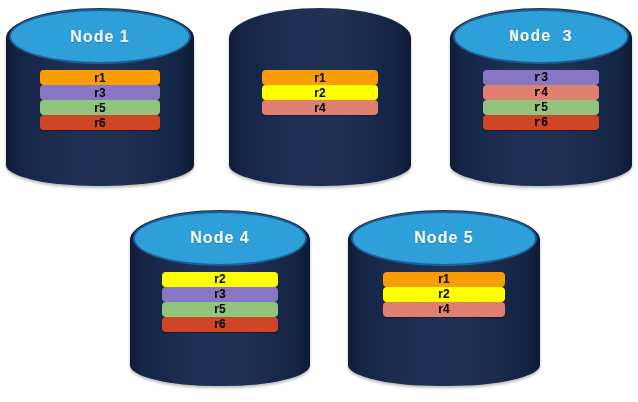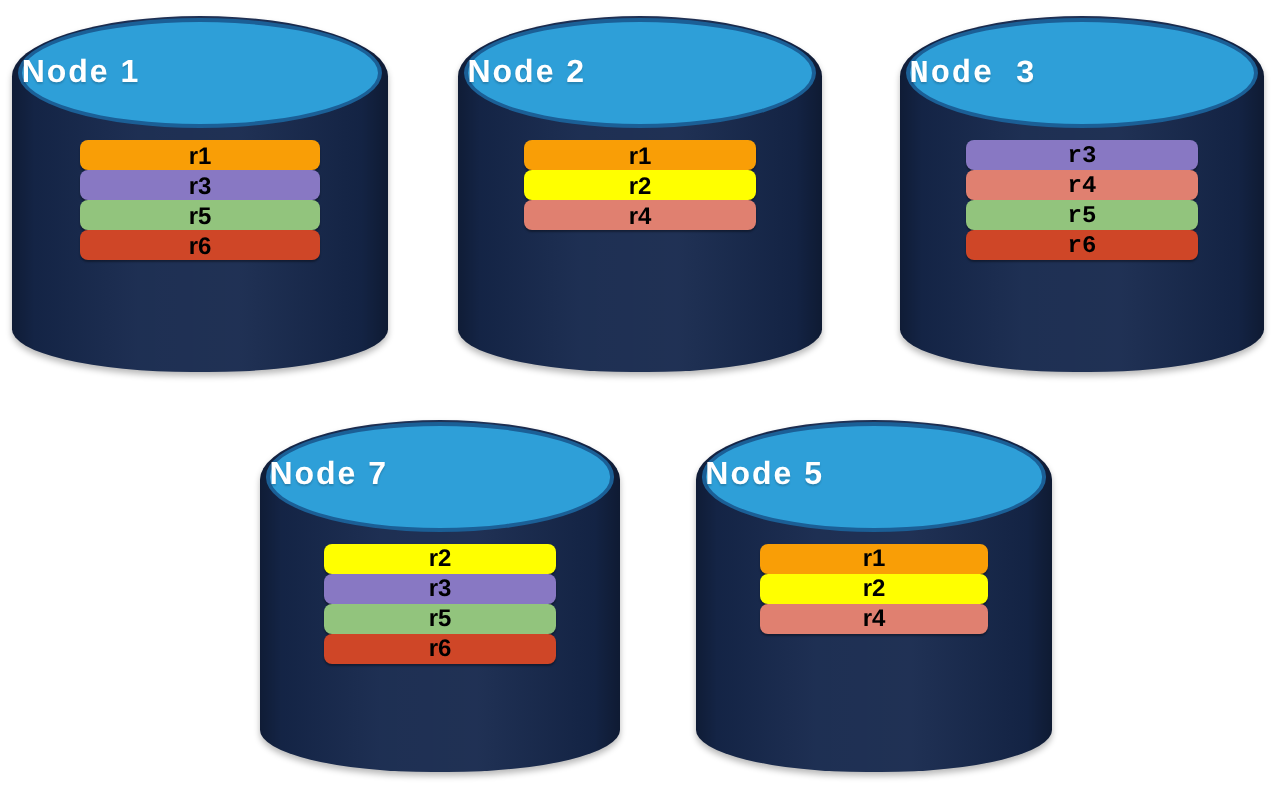--- a/index.html
+++ b/index.html
@@ -66,21 +66,21 @@
     border-radius: 50%;
     box-sizing: border-box;
   }
 
   .cyl-title {
     position: absolute;
     left: 0;
     right: 0;
     top: 50%;
     transform: translateY(-50%);
-    text-align: left;
+    text-align: center;
     color: #ffffff;
     font-weight: bold;
     font-size: 16px;
     letter-spacing: 1px;
     white-space: nowrap;
     text-shadow: 0 1px 1px rgba(0,0,0,0.18);
   }
 
   
   .bars {
@@ -120,23 +120,20 @@
       <div class="bars">
         <div class="bar" style="background: rgb(249, 158, 6);">r1</div>
         <div class="bar" style="background: rgb(136, 120, 195);">r3</div>
         <div class="bar" style="background: rgb(146, 196, 125);">r5</div>
         <div class="bar" style="background: rgb(207, 70, 39);">r6</div>
       </div>
     </div>
     <div class="node" style="left: 229px; top: 8px; width: 182px; height: 178px;">
       <div class="cyl-body" style="background: rgb(22, 40, 77);"></div>
       <div class="cyl-shade"></div>
-      <div class="cyl-top" style="background: rgb(46, 159, 216); border-color: rgb(27, 95, 150);">
-        <div class="cyl-title">Node  2</div>
-      </div>
       <div class="bars">
         <div class="bar" style="background: rgb(249, 158, 6);">r1</div>
         <div class="bar" style="background: rgb(255, 255, 0);">r2</div>
         <div class="bar" style="background: rgb(224, 128, 112);">r4</div>
       </div>
     </div>
     <div class="node" style="left: 450px; top: 8px; width: 182px; height: 178px; font-family: Liberation Mono, monospace;">
       <div class="cyl-body" style="background: rgb(22, 40, 77);"></div>
       <div class="cyl-shade"></div>
       <div class="cyl-top" style="background: rgb(46, 159, 216); border-color: rgb(27, 95, 150);">
@@ -146,30 +143,30 @@
         <div class="bar" style="background: rgb(136, 120, 195);">r3</div>
         <div class="bar" style="background: rgb(224, 128, 112);">r4</div>
         <div class="bar" style="background: rgb(146, 196, 125);">r5</div>
         <div class="bar" style="background: rgb(207, 70, 39);">r6</div>
       </div>
     </div>
     <div class="node" style="left: 130px; top: 210px; width: 180px; height: 176px;">
       <div class="cyl-body" style="background: rgb(22, 40, 77);"></div>
       <div class="cyl-shade"></div>
       <div class="cyl-top" style="background: rgb(46, 159, 216); border-color: rgb(27, 95, 150);">
-        <div class="cyl-title">Node  7</div>
+        <div class="cyl-title">Node  4</div>
       </div>
       <div class="bars">
         <div class="bar" style="background: rgb(255, 255, 0);">r2</div>
         <div class="bar" style="background: rgb(136, 120, 195);">r3</div>
         <div class="bar" style="background: rgb(146, 196, 125);">r5</div>
         <div class="bar" style="background: rgb(207, 70, 39);">r6</div>
       </div>
     </div>
-    <div class="node" style="left: 348px; top: 210px; width: 178px; height: 176px;">
+    <div class="node" style="left: 348px; top: 210px; width: 178px; height: 176px; padding-left: 14px;">
       <div class="cyl-body" style="background: rgb(22, 40, 77);"></div>
       <div class="cyl-shade"></div>
       <div class="cyl-top" style="background: rgb(46, 159, 216); border-color: rgb(27, 95, 150);">
         <div class="cyl-title">Node  5</div>
       </div>
       <div class="bars">
         <div class="bar" style="background: rgb(249, 158, 6);">r1</div>
         <div class="bar" style="background: rgb(255, 255, 0);">r2</div>
         <div class="bar" style="background: rgb(224, 128, 112);">r4</div>
       </div>

